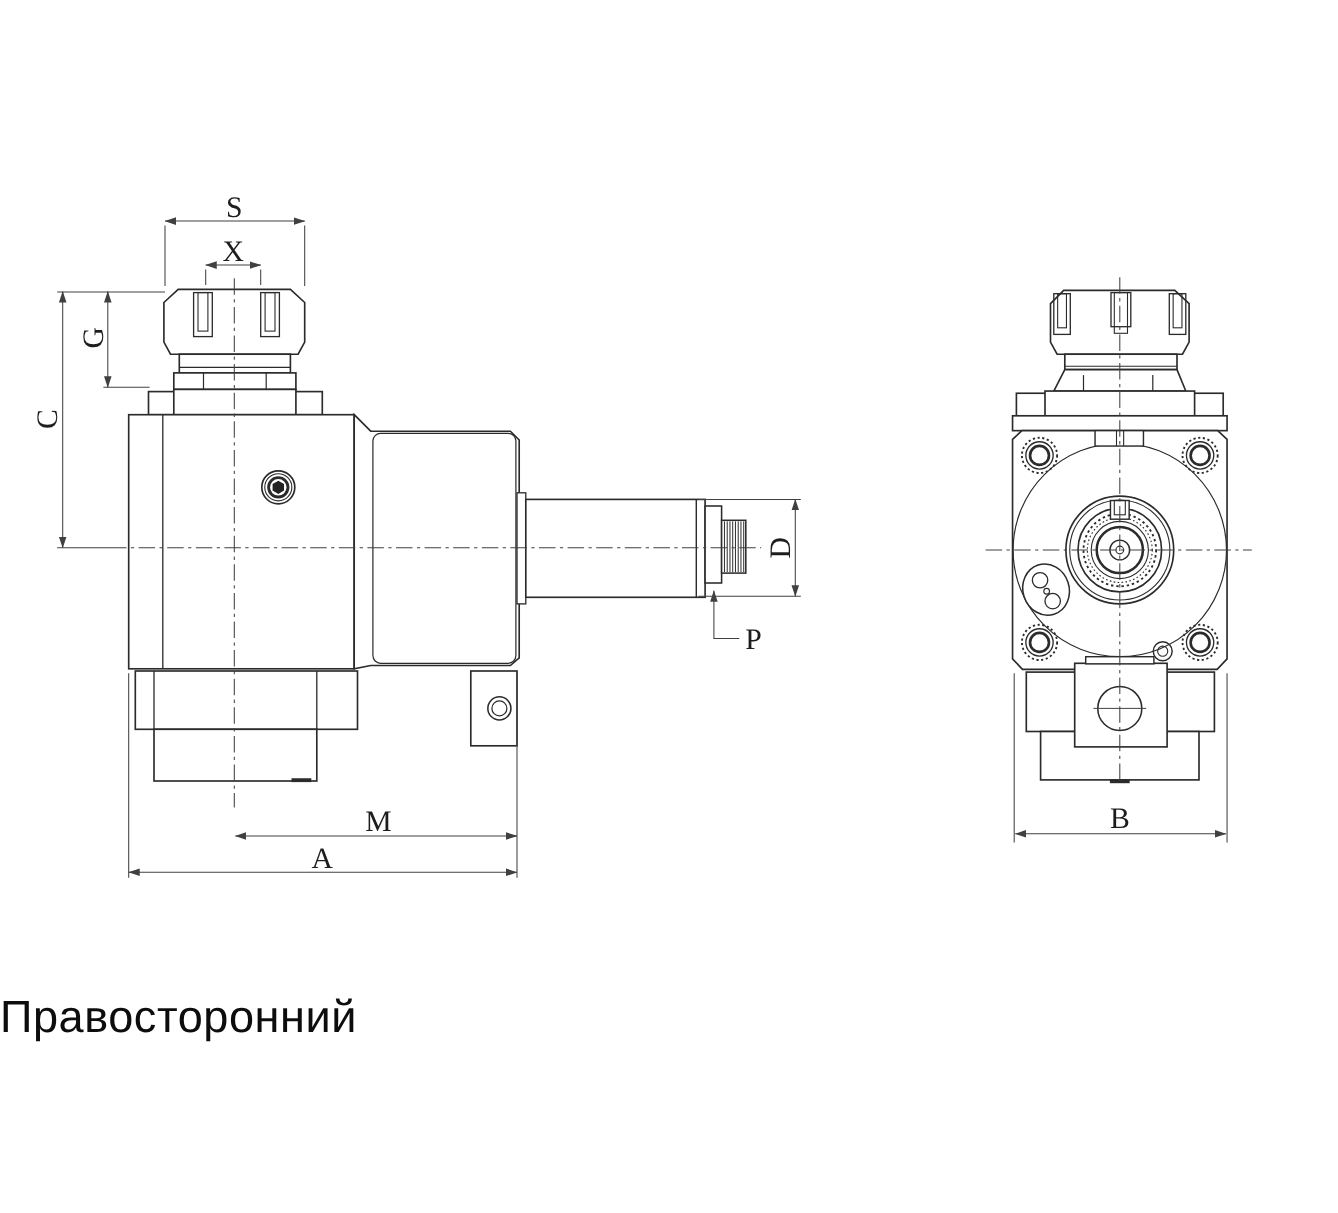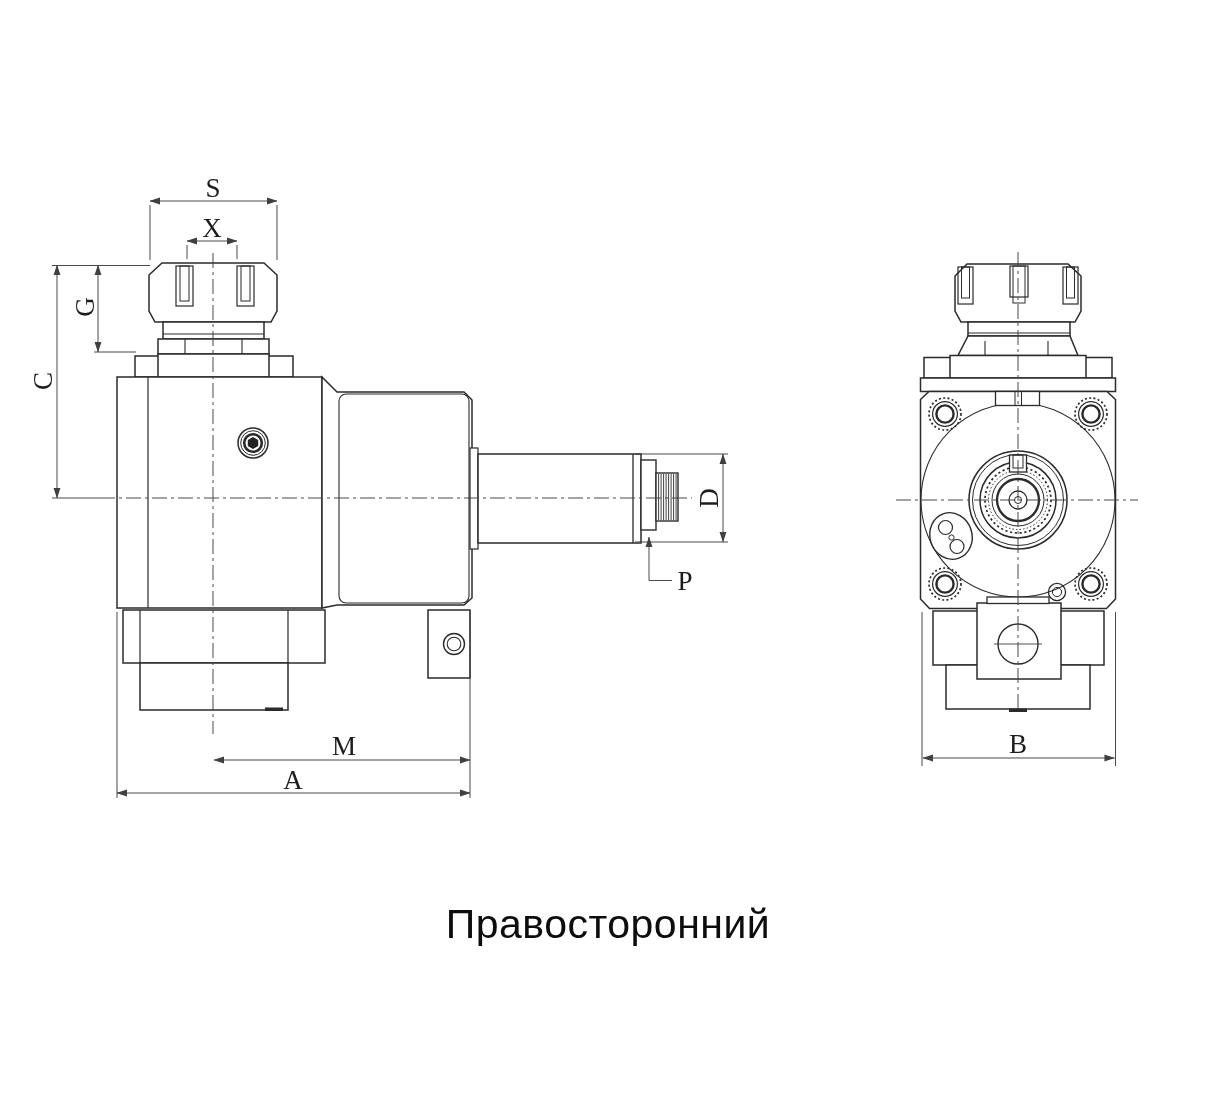--- a/index.html
+++ b/index.html
@@ -14,21 +14,21 @@
   .dimlbl {
     font-family: "Liberation Serif", serif;
     font-size: 27px;
     fill: #1d1d1d;
     text-anchor: middle;
   }
   .caption {
     position: absolute;
     left: 0; top: 901px;
     width: 100%;
-    text-align: center;
+    text-align: left;
     font-family: "Liberation Sans", sans-serif;
     font-size: 41px;
     color: #0d0d0d;
     letter-spacing: 0.5px;
   }
 </style>
 </head>
 <body>
 
 <div class="stage">

